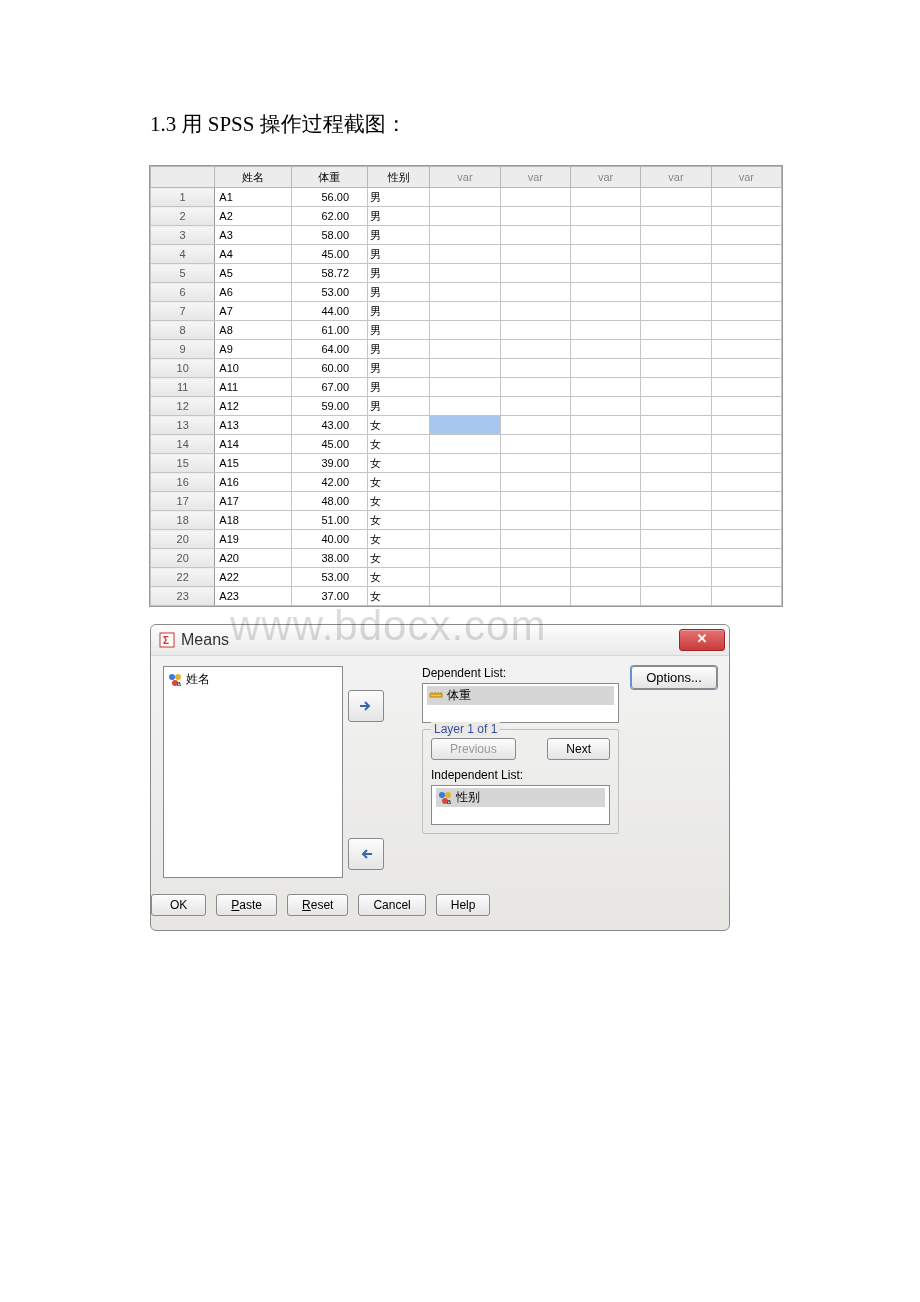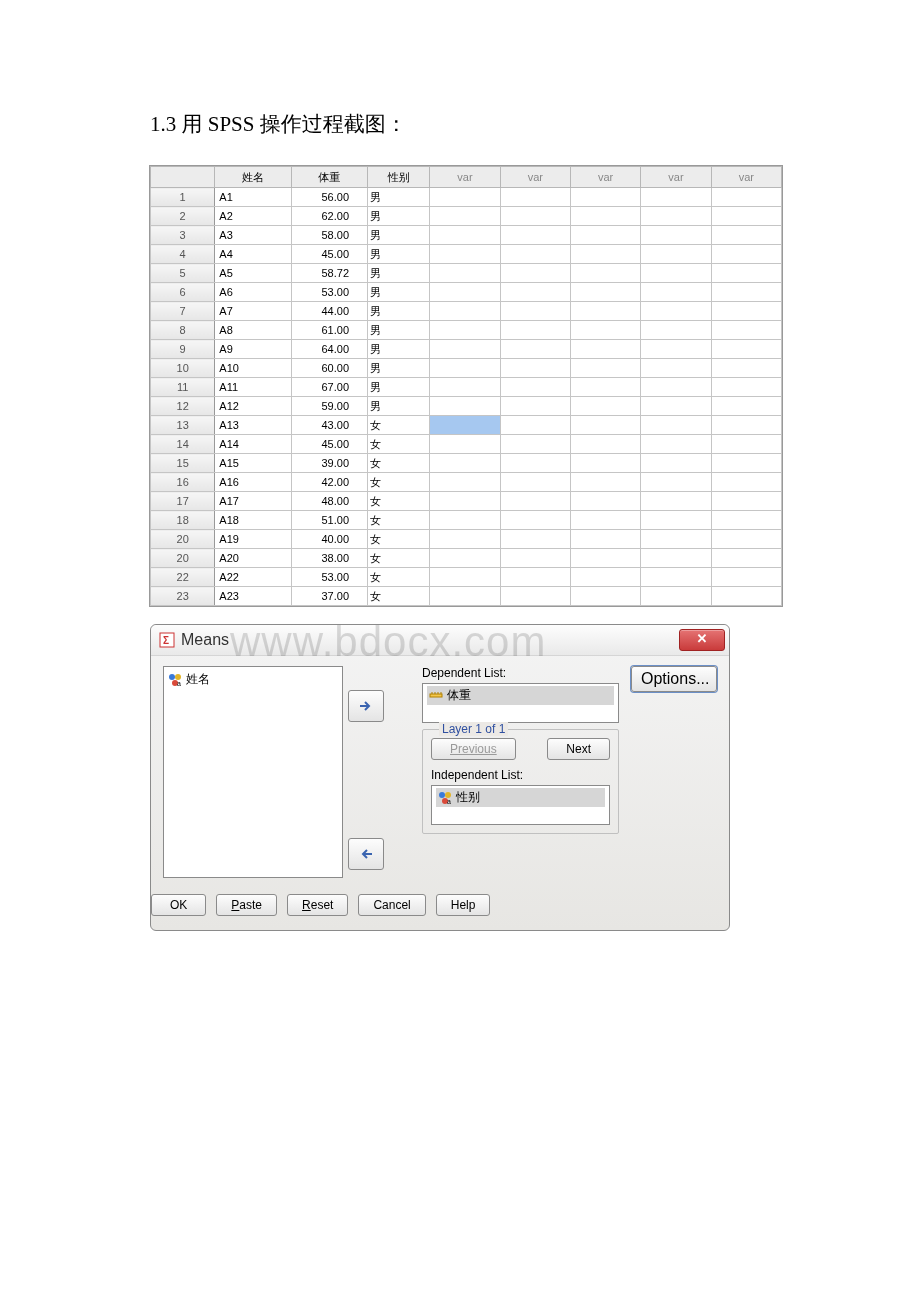--- a/index.html
+++ b/index.html
@@ -52,21 +52,21 @@
   }
   .spss-table td.name { text-align: left; }
   .spss-table td.weight { text-align: right; padding-right: 18px; }
   .spss-table td.gender { text-align: left; padding-left:2px; }
   .spss-table td.selected { background:#a6c8f0; }
 
   
   .watermark {
     position: absolute;
     left: 230px;
-    top: 618px;
+    top: 602px;
     font-size: 42px;
     color: rgba(0,0,0,0.14);
     font-family: Arial;
     letter-spacing: 1px;
     pointer-events: none;
   }
 
   
   .dialog-wrap {
     margin-top: 18px;
@@ -164,51 +164,51 @@
   }
   .layergroup {
     border:1px solid #c0c0c0;
     border-radius:2px;
     padding: 8px 8px 2px 8px;
     margin-top:2px;
     position:relative;
   }
   .layergroup .legend {
     position:absolute;
-    top:-8px; left:16px;
+    top:-8px; left:8px;
     background: #ece9e5;
     padding: 0 3px;
     color:#3050a0;
     font-size:12px;
   }
   .layernav {
     display:flex;
     justify-content: space-between;
     margin-bottom:8px;
   }
   .pushbtn {
     background: linear-gradient(#fdfdfd,#e4e4e4);
     border:1px solid #8a8a8a;
     border-radius:3px;
     padding: 3px 18px;
     font-size:12px;
     color:#000;
   }
-  .pushbtn.disabled { color:#9a9a9a;text-decoration:underline; }
+  .pushbtn.disabled { color:#9a9a9a; }
   .options-col {
     width: 86px;
     padding-left: 12px;
   }
   .optbtn {
     background: linear-gradient(#fdfdfd,#e4e4e4);
     border:1px solid #8a8a8a;
     border-radius:3px;
     padding: 3px 9px;
     text-align:center;
-    font-size:16px;
+    font-size:13px;
     box-shadow: 0 0 0 1px #6b8fc7;
   }
   .btnrow {
     display:flex;
     gap: 10px;
     padding: 10px 0 14px 0;
   }
   .btnrow .pushbtn { padding: 3px 18px; }
   .btnrow .pushbtn.short { padding:3px 14px; }
 

